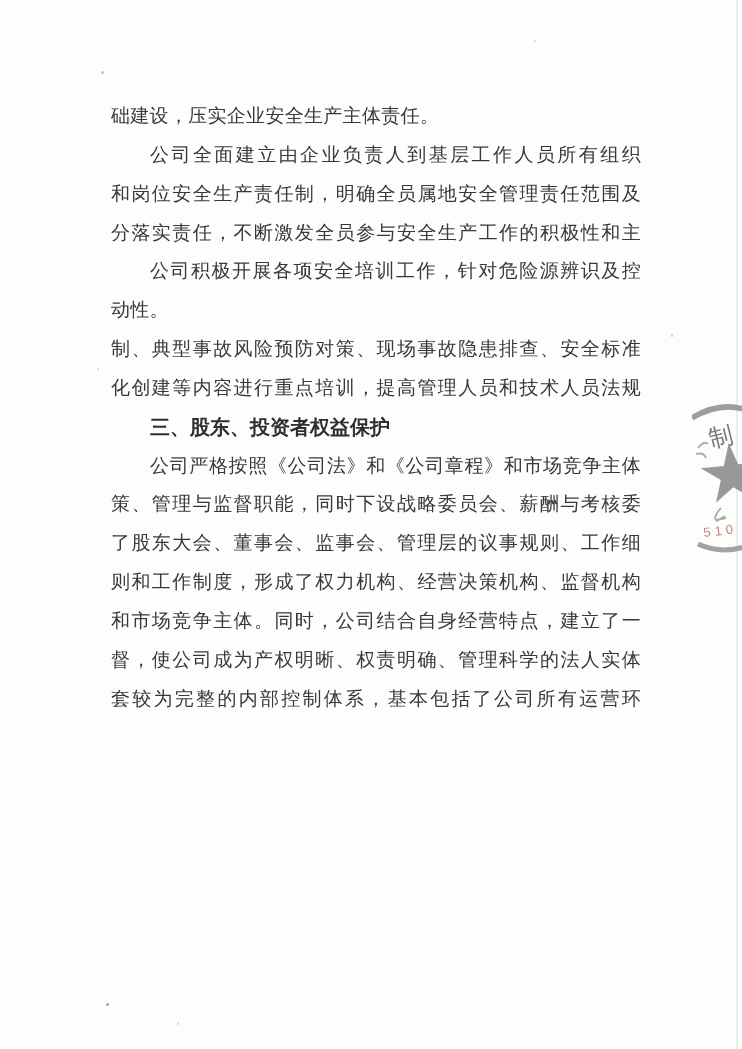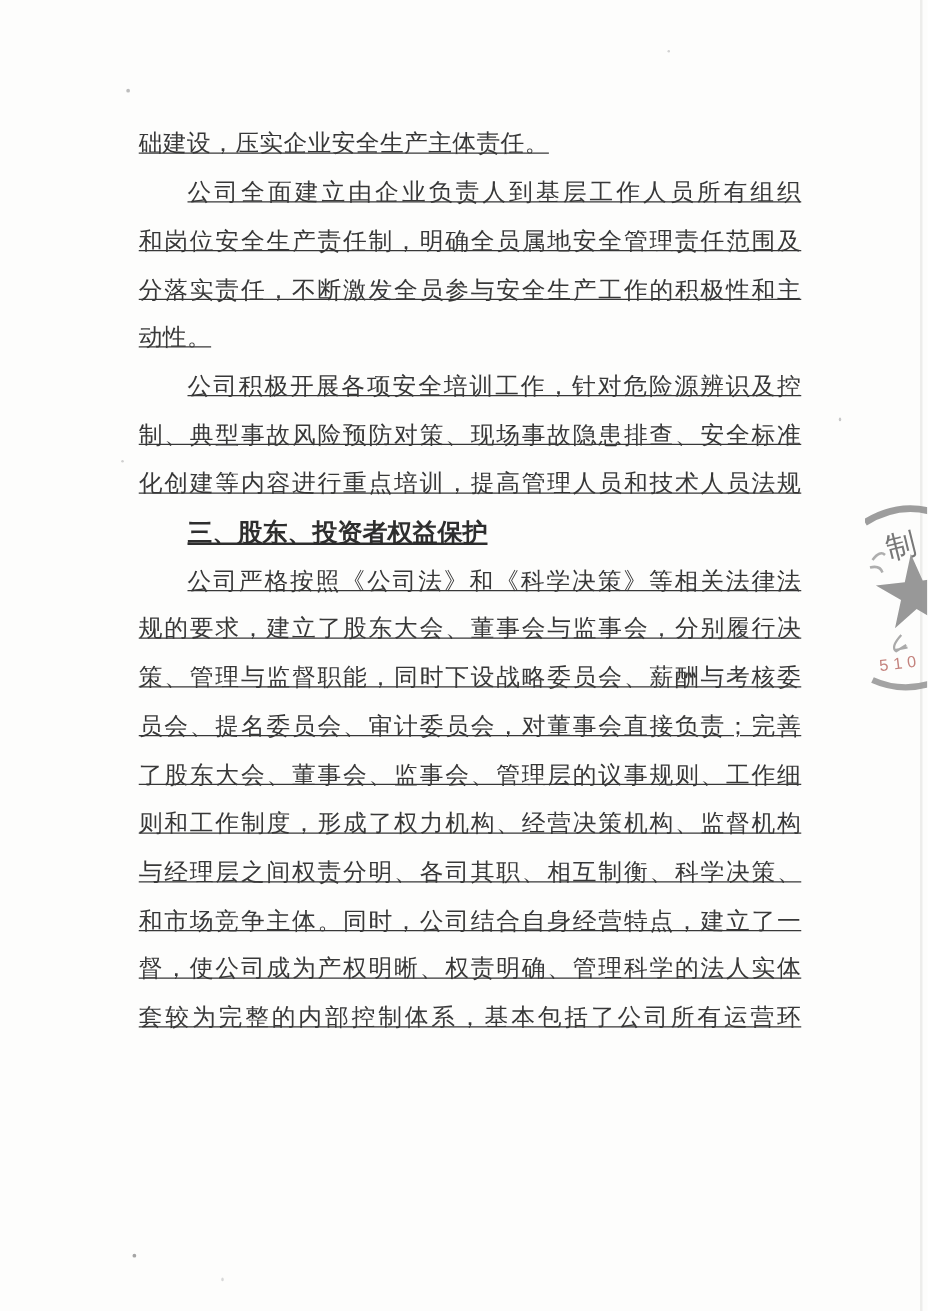--- a/index.html
+++ b/index.html
@@ -26,21 +26,20 @@
     left: 111px; top: 97px;
     width: 530px;
     color: #383838;
   }
   .ln {
     height: 38.85px;
     line-height: 38.85px;
     font-size: 19px;
     white-space: nowrap;
     letter-spacing: 0.3px;
-    text-decoration: underline;
   }
   .ln.just {
     white-space: normal;
     text-align: justify;
     text-align-last: justify;
     text-justify: inter-character;
   }
   .ln.ind { padding-left: 39px; }
   .ln.head {
     font-family: "Liberation Sans", sans-serif;
@@ -79,32 +78,29 @@
   <div class="speck s3"></div>
   <div class="speck s4"></div>
   <div class="speck s5"></div>
   <div class="speck s6"></div>
 
   <div class="textblock">
     <div class="ln">础建设，压实企业安全生产主体责任。</div>
     <div class="ln just ind">公司全面建立由企业负责人到基层工作人员所有组织</div>
     <div class="ln just">和岗位安全生产责任制，明确全员属地安全管理责任范围及</div>
     <div class="ln just">分落实责任，不断激发全员参与安全生产工作的积极性和主</div>
+    <div class="ln just ind">公司积极开展各项安全培训工作，针对危险源辨识及控</div>
     <div class="ln">动性。</div>
-    <div class="ln just ind">公司积极开展各项安全培训工作，针对危险源辨识及控</div>
     <div class="ln just">制、典型事故风险预防对策、现场事故隐患排查、安全标准</div>
     <div class="ln just">化创建等内容进行重点培训，提高管理人员和技术人员法规</div>
     <div class="ln head">三、股东、投资者权益保护</div>
-    <div class="ln just ind">公司严格按照《公司法》和《科学决策》等相关法律法</div>
-    <div class="ln just">规的要求，建立了股东大会、董事会与监事会，分别履行决</div>
+    <div class="ln just ind">公司严格按照《公司法》和《公司章程》和市场竞争主体</div>
     <div class="ln just">策、管理与监督职能，同时下设战略委员会、薪酬与考核委</div>
-    <div class="ln just">员会、提名委员会、审计委员会，对董事会直接负责；完善</div>
     <div class="ln just">了股东大会、董事会、监事会、管理层的议事规则、工作细</div>
     <div class="ln just">则和工作制度，形成了权力机构、经营决策机构、监督机构</div>
-    <div class="ln just">与经理层之间权责分明、各司其职、相互制衡、科学决策、</div>
     <div class="ln just">和市场竞争主体。同时，公司结合自身经营特点，建立了一</div>
     <div class="ln just">督，使公司成为产权明晰、权责明确、管理科学的法人实体</div>
     <div class="ln just">套较为完整的内部控制体系，基本包括了公司所有运营环</div>
   </div>
 
   <svg class="stamp" viewBox="0 0 50 160" xmlns="http://www.w3.org/2000/svg">
 
     <path d="M 0 22 Q 26 6 52 13" fill="none" stroke="#8c8c8c" stroke-width="5.5" opacity="0.85"></path>
 
     <path d="M 6 52 q 6 -8 10 -4 M 4 58 q 8 -2 10 4" fill="none" stroke="#9a9a9a" stroke-width="2" opacity="0.8"></path>

